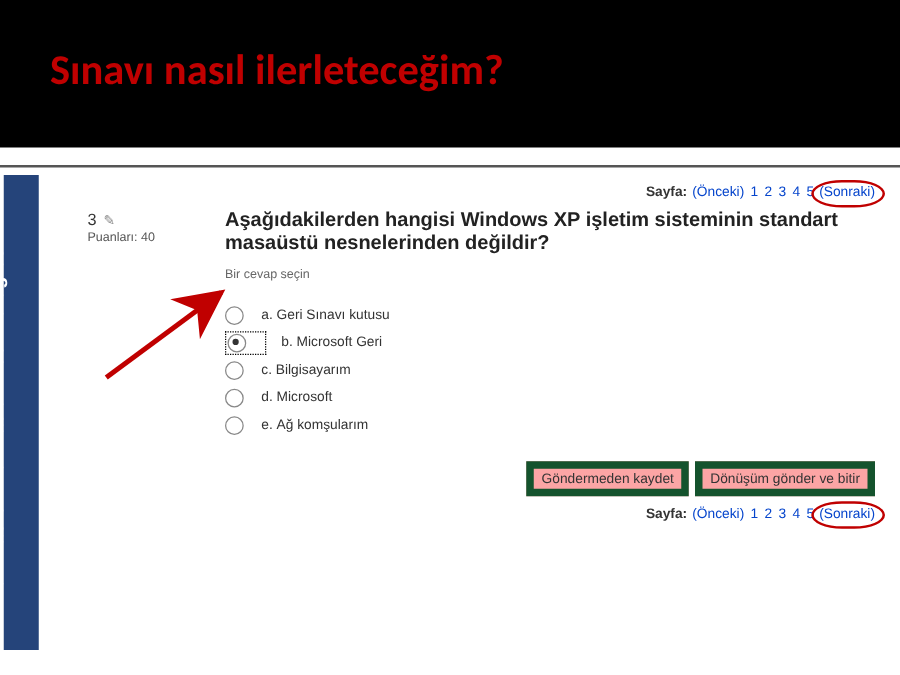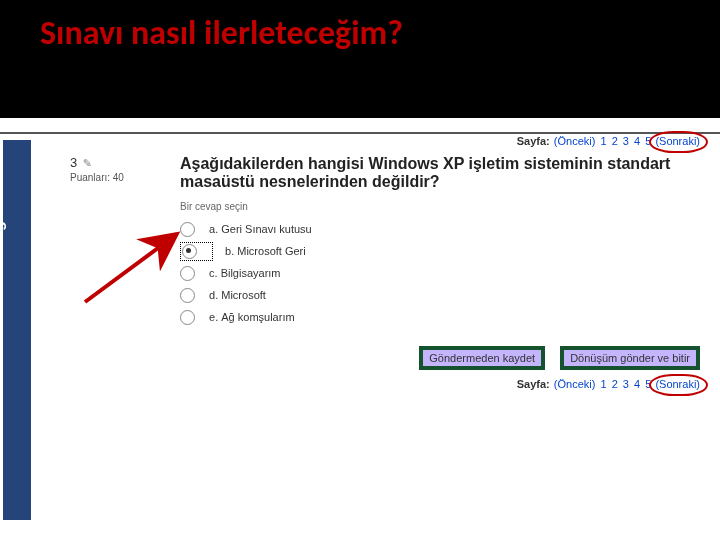--- a/index.html
+++ b/index.html
@@ -1,42 +1,42 @@
 <!DOCTYPE html>
 <html><head>
 <meta charset="utf-8">
 <style>
   html,body{margin:0;padding:0;width:720px;height:540px;overflow:hidden;font-family:Arial,Helvetica,sans-serif;background:#fff}
   .slide{position:relative;width:720px;height:540px;background:#fff}
   .titlebar{background:#000;height:118px;width:100%;position:relative}
-  .title{color:#c00000;font-size:34px;font-weight:bold;position:absolute;left:40px;top:12px;font-family:Calibri,Arial,sans-serif}
+  .title{color:#c00000;font-size:34px;font-weight:bold;position:absolute;left:40px;top:36px;font-family:Calibri,Arial,sans-serif}
   .sep{position:absolute;left:0;top:132px;width:720px;height:1.5px;background:#555}
   .sidebar{position:absolute;left:3px;top:140px;width:28px;height:380px;background:#25447a;color:#fff}
   .sidebar-text{position:absolute;left:4px;bottom:8px;transform-origin:left bottom;transform:rotate(-90deg);white-space:nowrap;font-weight:bold;font-size:16px;font-family:Arial,sans-serif;letter-spacing:0.3px}
-  .content{position:absolute;left:70px;top:135px;width:640px;height:380px;font-size:11px;color:#333}
+  .content{position:absolute;left:70px;top:148px;width:640px;height:380px;font-size:11px;color:#333}
   .pager{text-align:right;font-size:11px;color:#333;margin-bottom:8px;padding-right:10px}
   .pager b{font-weight:bold}
   .pager .link{color:#0645cc;margin:0 1px}
   .pager .sonraki{display:inline-block;position:relative;color:#0645cc}
   .ring{position:absolute;border:2px solid #c00000;border-radius:50%/60%;pointer-events:none}
   .qrow{display:flex;align-items:flex-start;gap:30px;margin-top:4px}
   .qcol{width:80px}
   .qnum{font-size:13px;color:#333}
   .editicon{color:#888;font-size:11px;margin-left:2px}
   .points{font-size:10px;color:#555;margin-top:2px}
   .qbody{flex:1}
   .qtext{font-weight:bold;font-size:16px;color:#222;margin-bottom:10px}
-  .choose{font-size:10px;color:#666;margin-bottom:6px}
+  .choose{font-size:10px;color:#666;margin-bottom:16px}
   .opts{margin-left:110px}
   .opt{display:flex;align-items:center;height:22px;font-size:11px;color:#333}
   .radio{width:13px;height:13px;border:1px solid #888;border-radius:50%;margin-right:14px;background:#fff;position:relative;flex-shrink:0}
   .radio.selected::after{content:"";position:absolute;left:3px;top:3px;width:5px;height:5px;border-radius:50%;background:#333}
   .radio-frame{border:1px dotted #000;padding:1px;display:inline-flex}
   .buttons{text-align:right;margin-top:18px;padding-right:10px}
-  .btn{display:inline-block;border:4px solid #14532d;background:#c4b5fd;padding:2px 6px;font-size:11px;color:#333;margin-left:12px}
+  .btn{display:inline-block;border:6px solid #14532d;background:#fca5a5;padding:2px 6px;font-size:11px;color:#333;margin-left:2px}
   
   .arrow-svg{position:absolute;left:75px;top:192px;pointer-events:none}
 </style>
 </head>
 <body>
 
 <div class="slide">
   <div class="titlebar">
     <div class="title">Sınavı nasıl ilerleteceğim?</div>
   </div>

